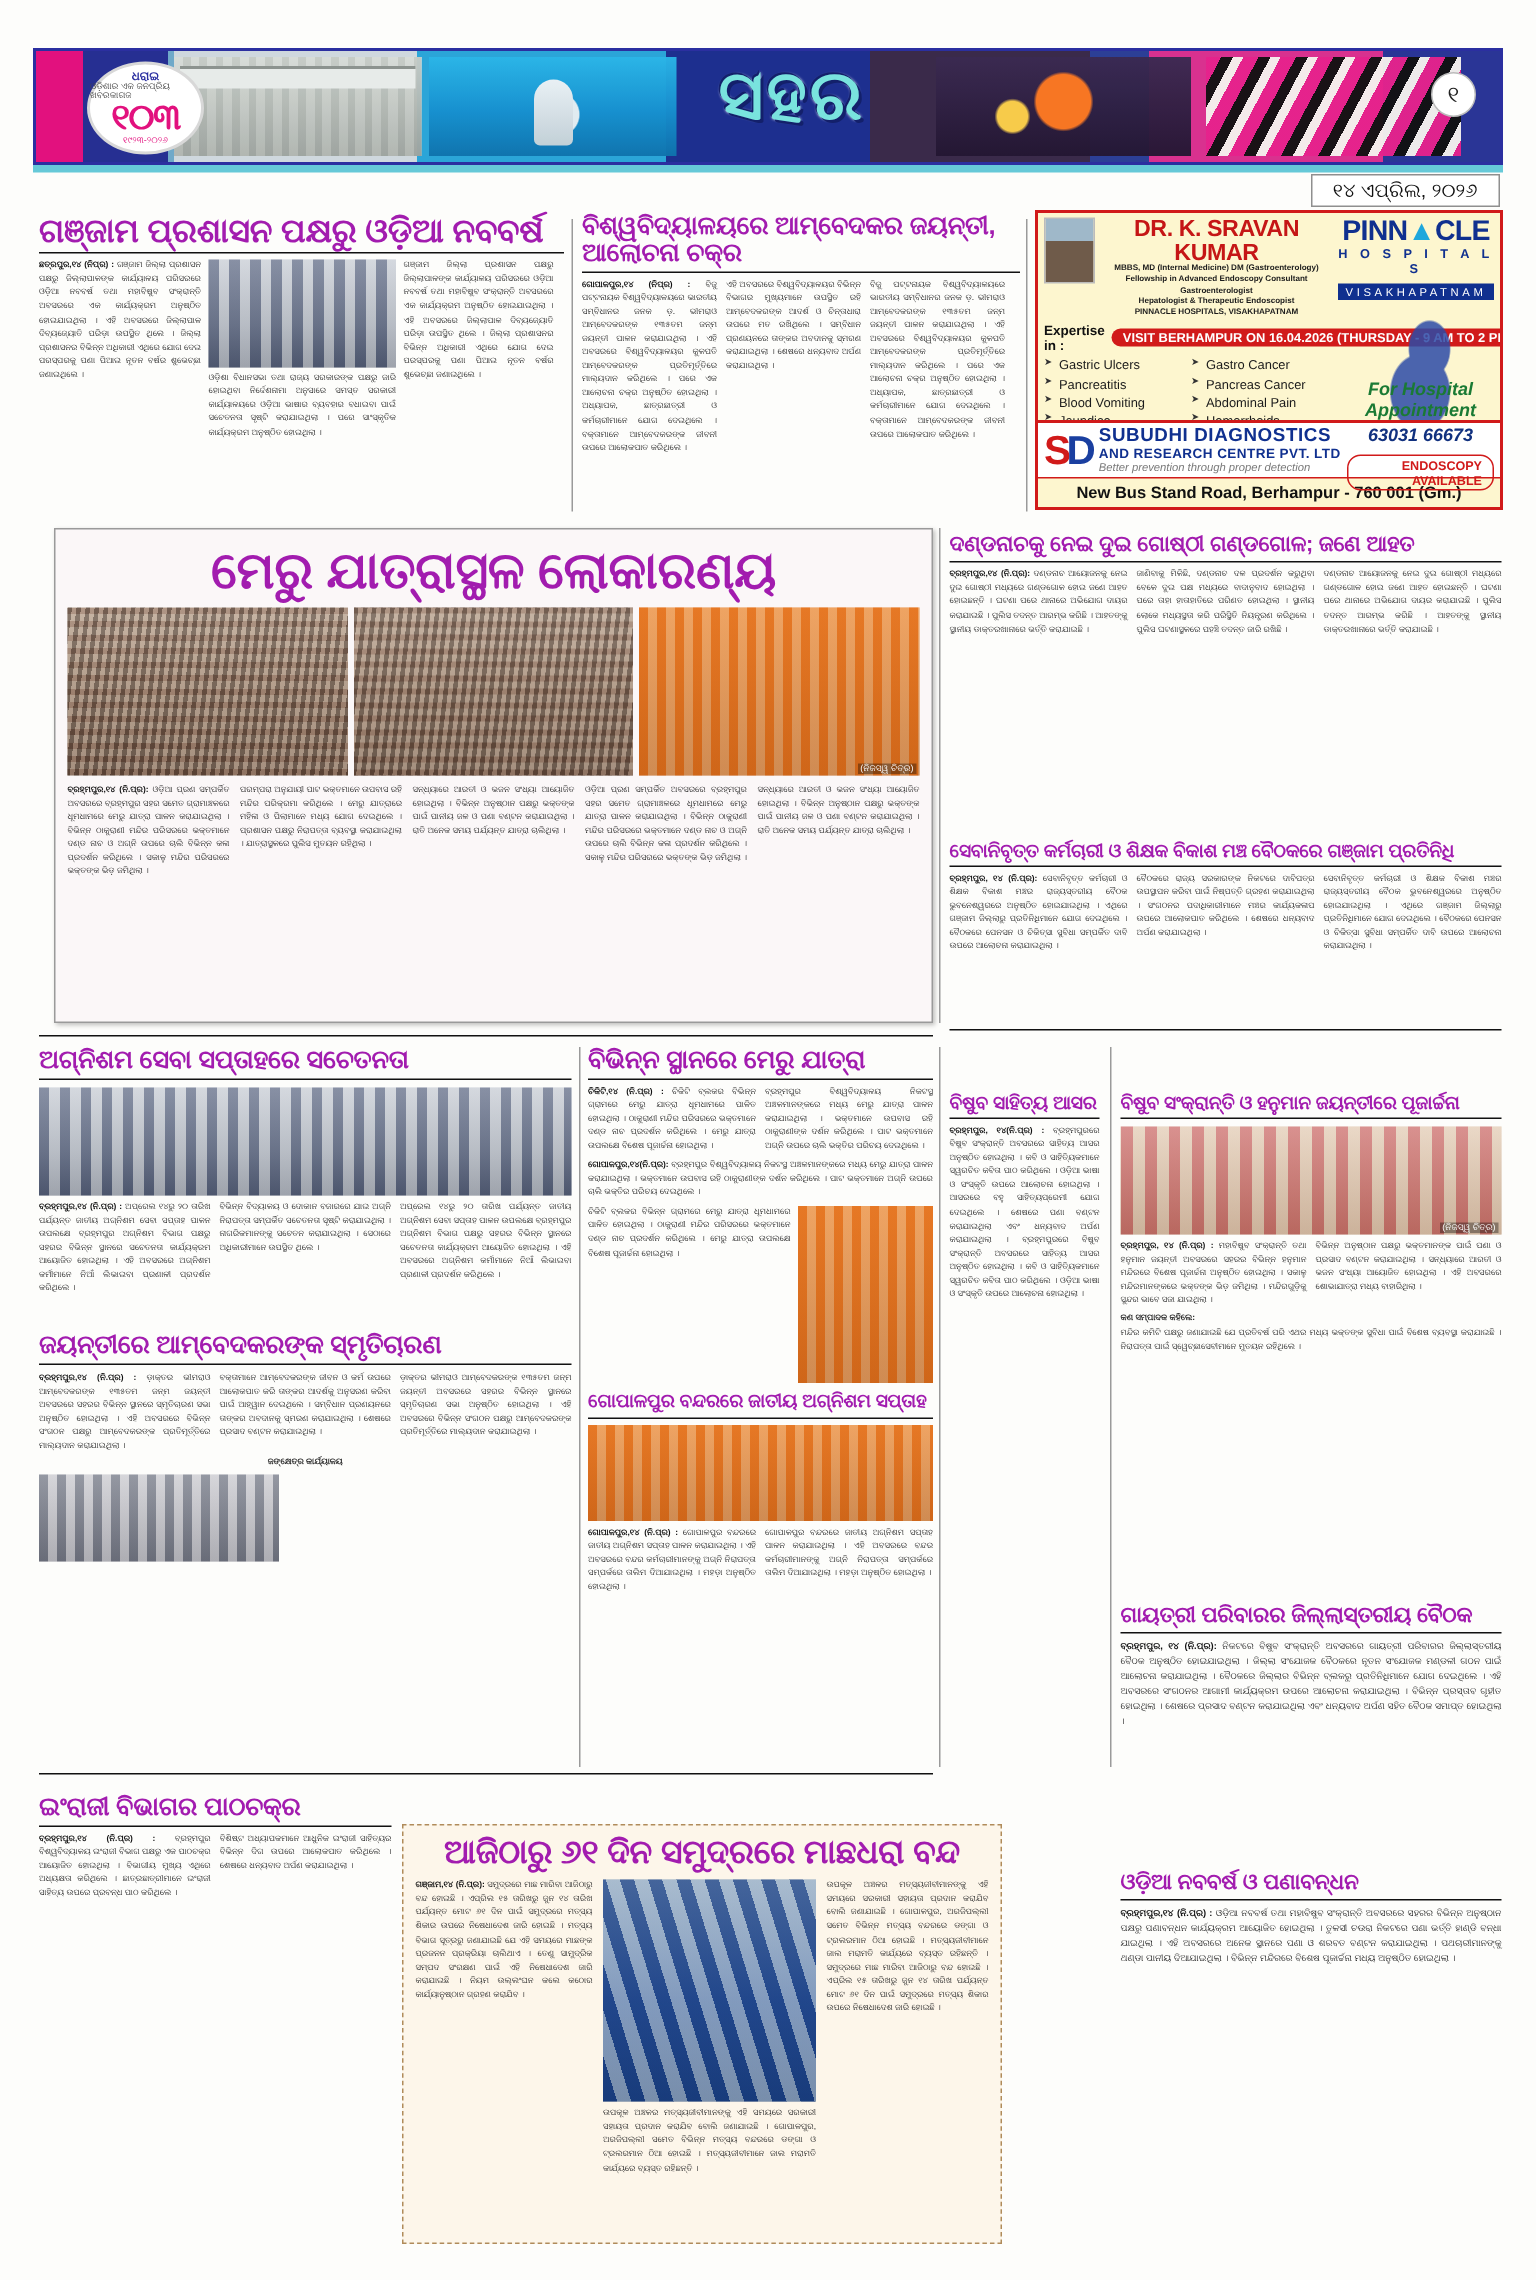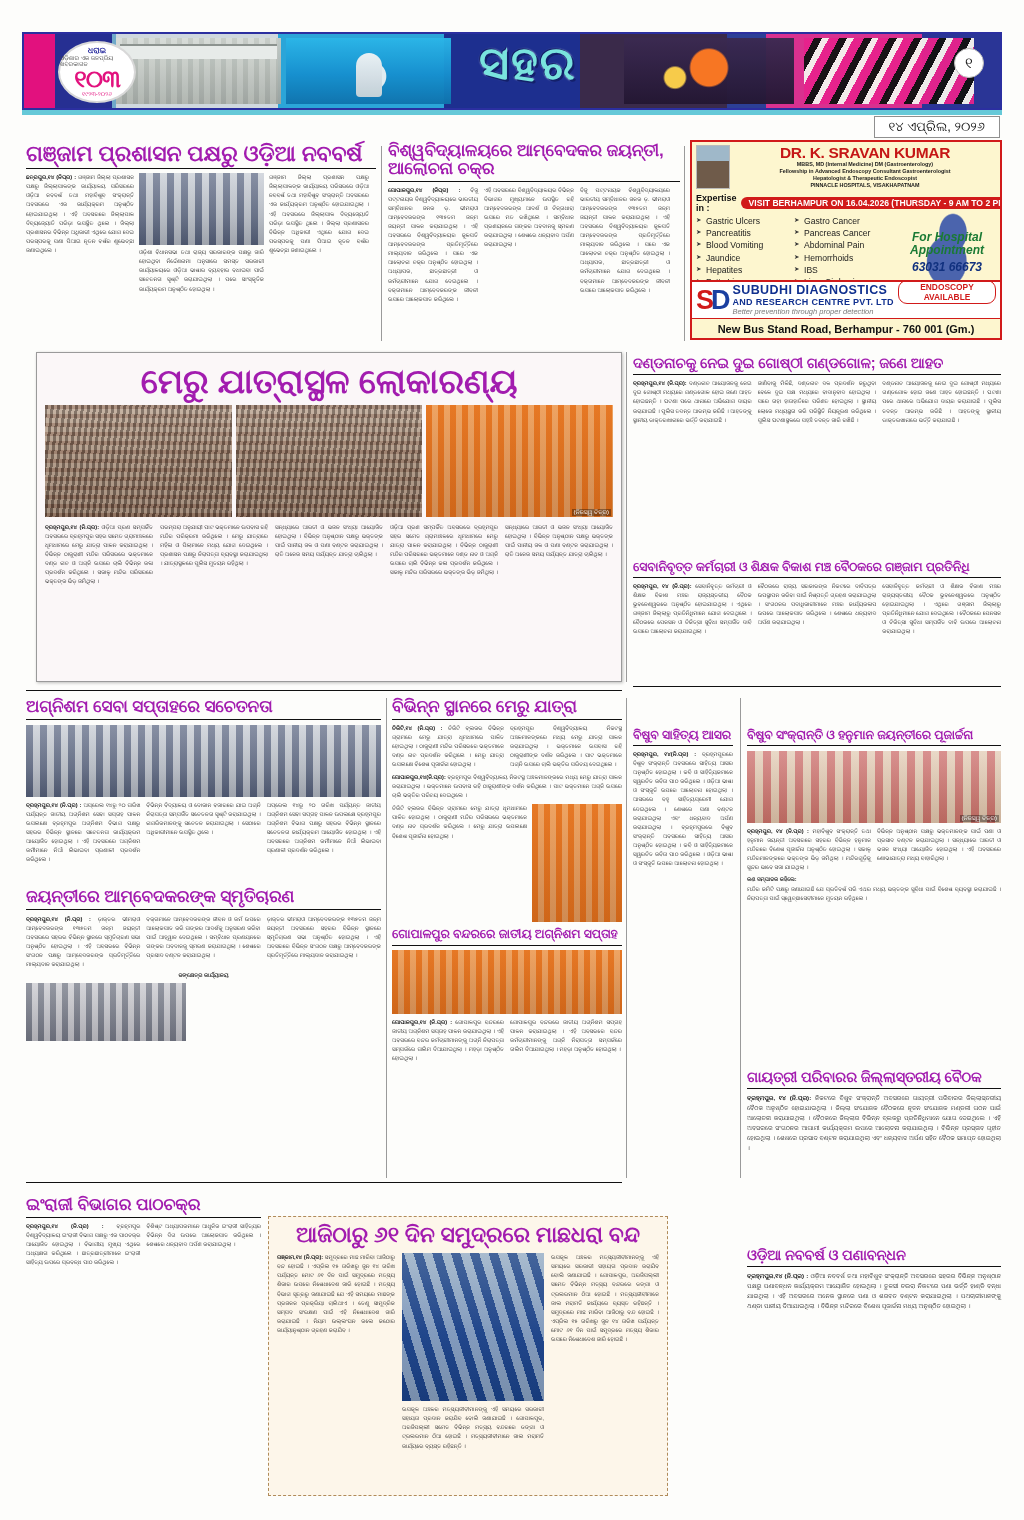--- a/index.html
+++ b/index.html
@@ -184,21 +184,21 @@
   .ad-visit {
     background:#d11a1a; color:#fff; font-size:8.6px; font-weight:700;
     border-radius:9px; padding:1px 8px; display:inline-block; white-space:nowrap;
   }
   .ad-exp { font-size:9px; font-weight:700; color:#111; }
   .ad-list { font-size:8.6px; color:#1b1b1b; line-height:1.43; }
   .ad-list li { list-style:none; position:relative; padding-left:10px; }
   .ad-list li::before { content:"➤"; position:absolute; left:0; top:0; color:#333; font-size:6.5px; }
   .ad-script { font-size:12px; color:#1a7a34; font-style:italic; font-weight:700; line-height:1.1; }
   .ad-phone { font-size:12px; color:#11317f; font-style:italic; font-weight:700; }
-  .ad-endo { font-size:8.4px; font-weight:700; color:#d11a1a; border:1.5px solid #d11a1a; border-radius:9px; padding:1px 7px; display:inline-block; }
+  .ad-endo { font-size:8.4px; font-weight:700; color:#d11a1a; border:1.5px solid #d11a1a; border-radius:9px; padding:1px 7px; display:inline-block;text-align:right; }
   .ad-gut {
     position:absolute; right:8px; top:62px; width:78px; height:82px;
     background:
       radial-gradient(ellipse at 50% 35%, #2c4ba8 0 24%, rgba(44,75,168,0) 26%),
       radial-gradient(ellipse at 42% 70%, #2c4ba8 0 30%, rgba(44,75,168,0) 32%);
     opacity:.85;
   }
   .ad-sub {
     position:absolute; left:0; right:0; bottom:20px; height:38px;
     border-top:2px solid #d11a1a; background:#fff;
@@ -288,20 +288,25 @@
 
   <div class="ad">
     <div class="ad-top">
       <div class="ad-doc-photo"></div>
       <div style="flex:1;text-align:center;">
         <div class="ad-docname">DR. K. SRAVAN KUMAR</div>
         <div class="ad-qual">MBBS, MD (Internal Medicine) DM (Gastroenterology)</div>
         <div class="ad-qual red">Fellowship in Advanced Endoscopy Consultant Gastroenterologist</div>
         <div class="ad-qual red">Hepatologist &amp; Therapeutic Endoscopist</div>
         <div class="ad-qual">PINNACLE HOSPITALS, VISAKHAPATNAM</div>
+      </div>
+      <div style="width:104px;text-align:center;">
+        <div class="ad-brand"><span>PINN</span><span class="dot">▲</span><span>CLE</span></div>
+        <div class="ad-hosp">H O S P I T A L S</div>
+        <div class="ad-city">VISAKHAPATNAM</div>
       </div>
     </div>
 
     <div style="display:flex;align-items:center;gap:4px;padding:3px 4px 0 4px;">
       <span class="ad-exp">Expertise in :</span>
       <span class="ad-visit">VISIT BERHAMPUR ON 16.04.2026 (THURSDAY - 9 AM TO 2 PM)</span>
     </div>
 
     <div style="display:flex;gap:6px;padding:2px 4px;">
       <ul class="ad-list" style="margin:0;padding:0;width:92px;">

